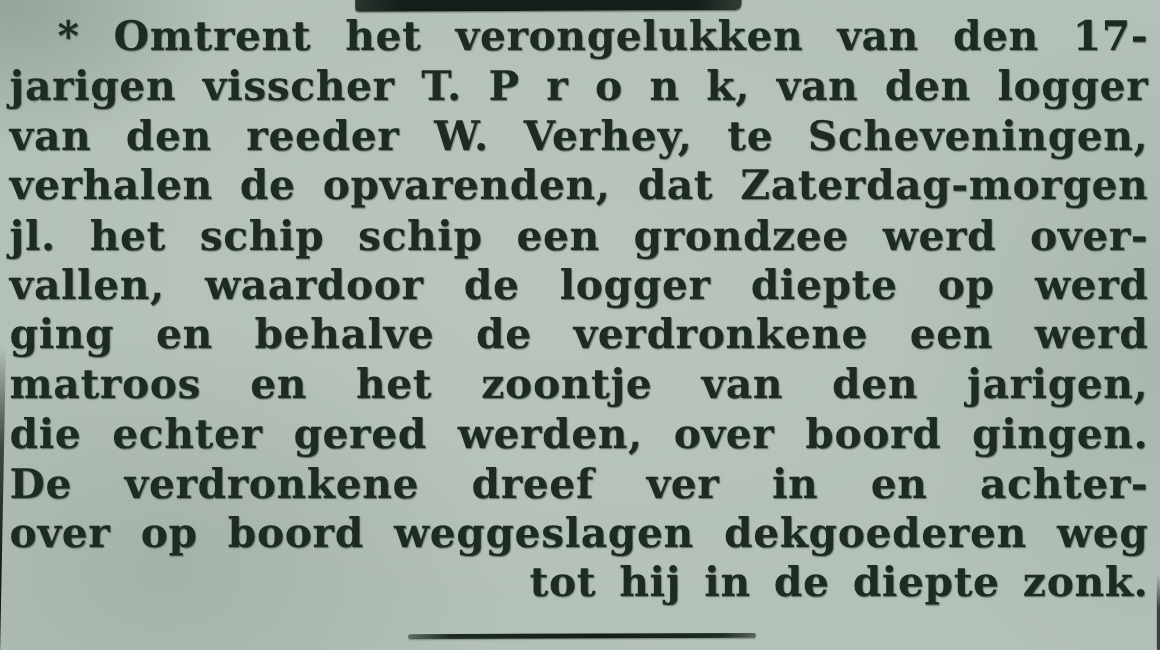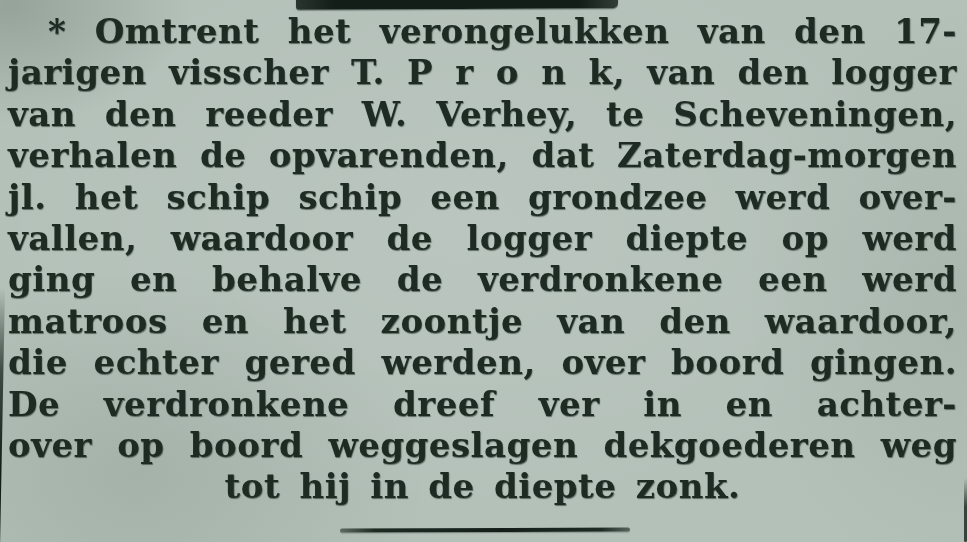--- a/index.html
+++ b/index.html
@@ -89,21 +89,21 @@
     white-space: nowrap;
   }
   .line.justify {
     display: flex;
     justify-content: space-between;
     align-items: baseline;
   }
   .line.indent { padding-left: 40px; }
   .line.last {
     display: block;
-    text-align: center;
+    text-align: right;
     word-spacing: 7px;
   }
 </style>
 </head>
 <body>
 
 <div class="page">
 
   <div class="top-bar"></div>
   <div class="left-rule"></div>
@@ -176,21 +176,21 @@
         <span>een</span>
         <span>werd</span>
       </div>
     <div class="line justify">
         <span>matroos</span>
         <span>en</span>
         <span>het</span>
         <span>zoontje</span>
         <span>van</span>
         <span>den</span>
-        <span>waardoor,</span>
+        <span>jarigen,</span>
       </div>
     <div class="line justify">
         <span>die</span>
         <span>echter</span>
         <span>gered</span>
         <span>werden,</span>
         <span>over</span>
         <span>boord</span>
         <span>gingen.</span>
       </div>

